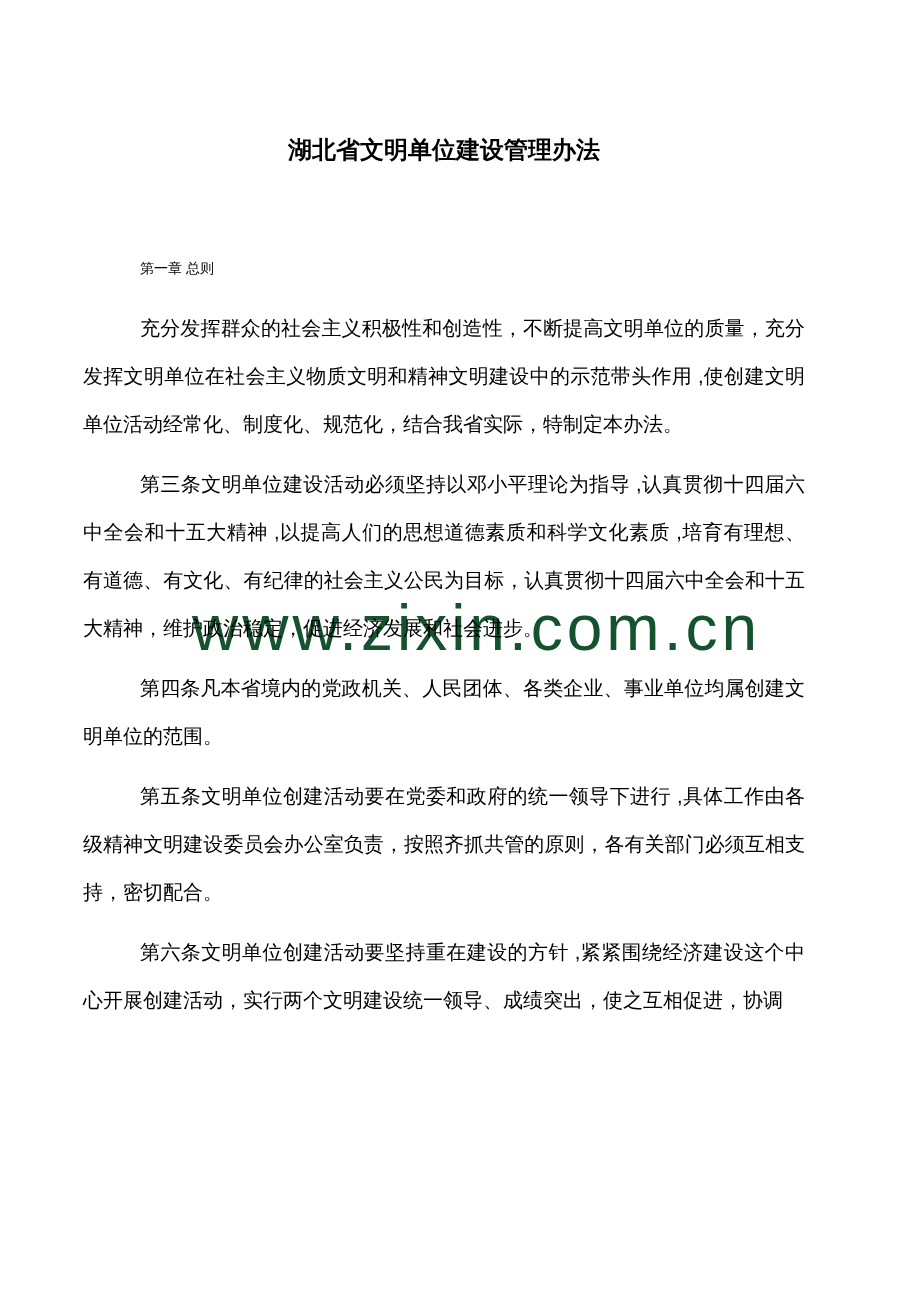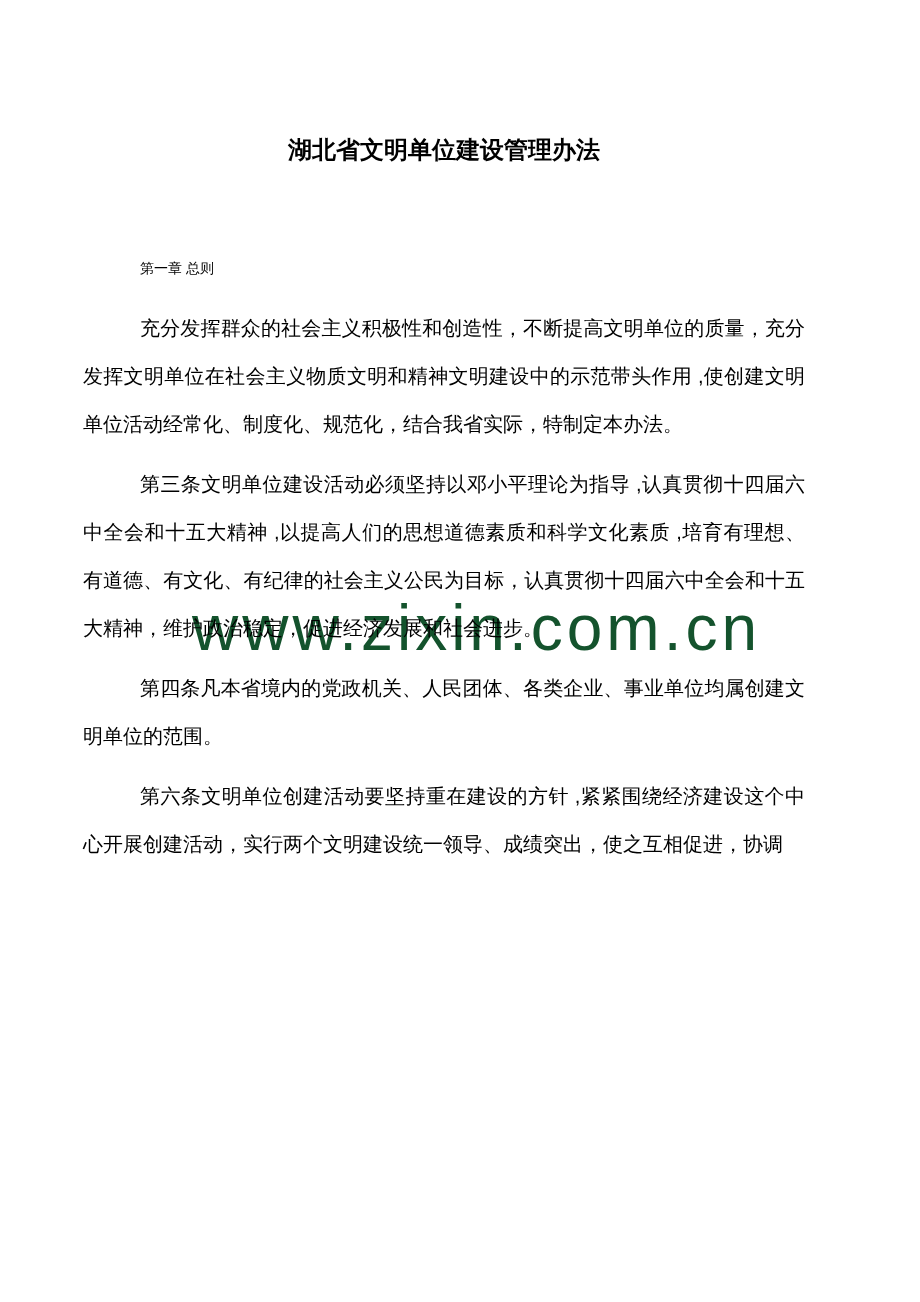--- a/index.html
+++ b/index.html
@@ -65,17 +65,18 @@
 
     <h2 class="chapter-heading">第一章 总则</h2>
 
     <p class="para">充分发挥群众的社会主义积极性和创造性，不断提高文明单位的质量，充分发挥文明单位在社会主义物质文明和精神文明建设中的示范带头作用 ,使创建文明单位活动经常化、制度化、规范化，结合我省实际，特制定本办法。</p>
 
 
     <p class="para">第三条文明单位建设活动必须坚持以邓小平理论为指导 ,认真贯彻十四届六中全会和十五大精神 ,以提高人们的思想道德素质和科学文化素质 ,培育有理想、有道德、有文化、有纪律的社会主义公民为目标，认真贯彻十四届六中全会和十五大精神，维护政治稳定，促进经济发展和社会进步。</p>
 
     <p class="para">第四条凡本省境内的党政机关、人民团体、各类企业、事业单位均属创建文明单位的范围。</p>
 
+    <p class="para">第五条文明单位创建活动要在党委和政府的统一领导下进行 ,具体工作由各级精神文明建设委员会办公室负责，按照齐抓共管的原则，各有关部门必须互相支持，密切配合。</p>
 
     <p class="para">第六条文明单位创建活动要坚持重在建设的方针 ,紧紧围绕经济建设这个中心开展创建活动，实行两个文明建设统一领导、成绩突出，使之互相促进，协调</p>
 
   </div>
 </div>
 
 </body></html>

